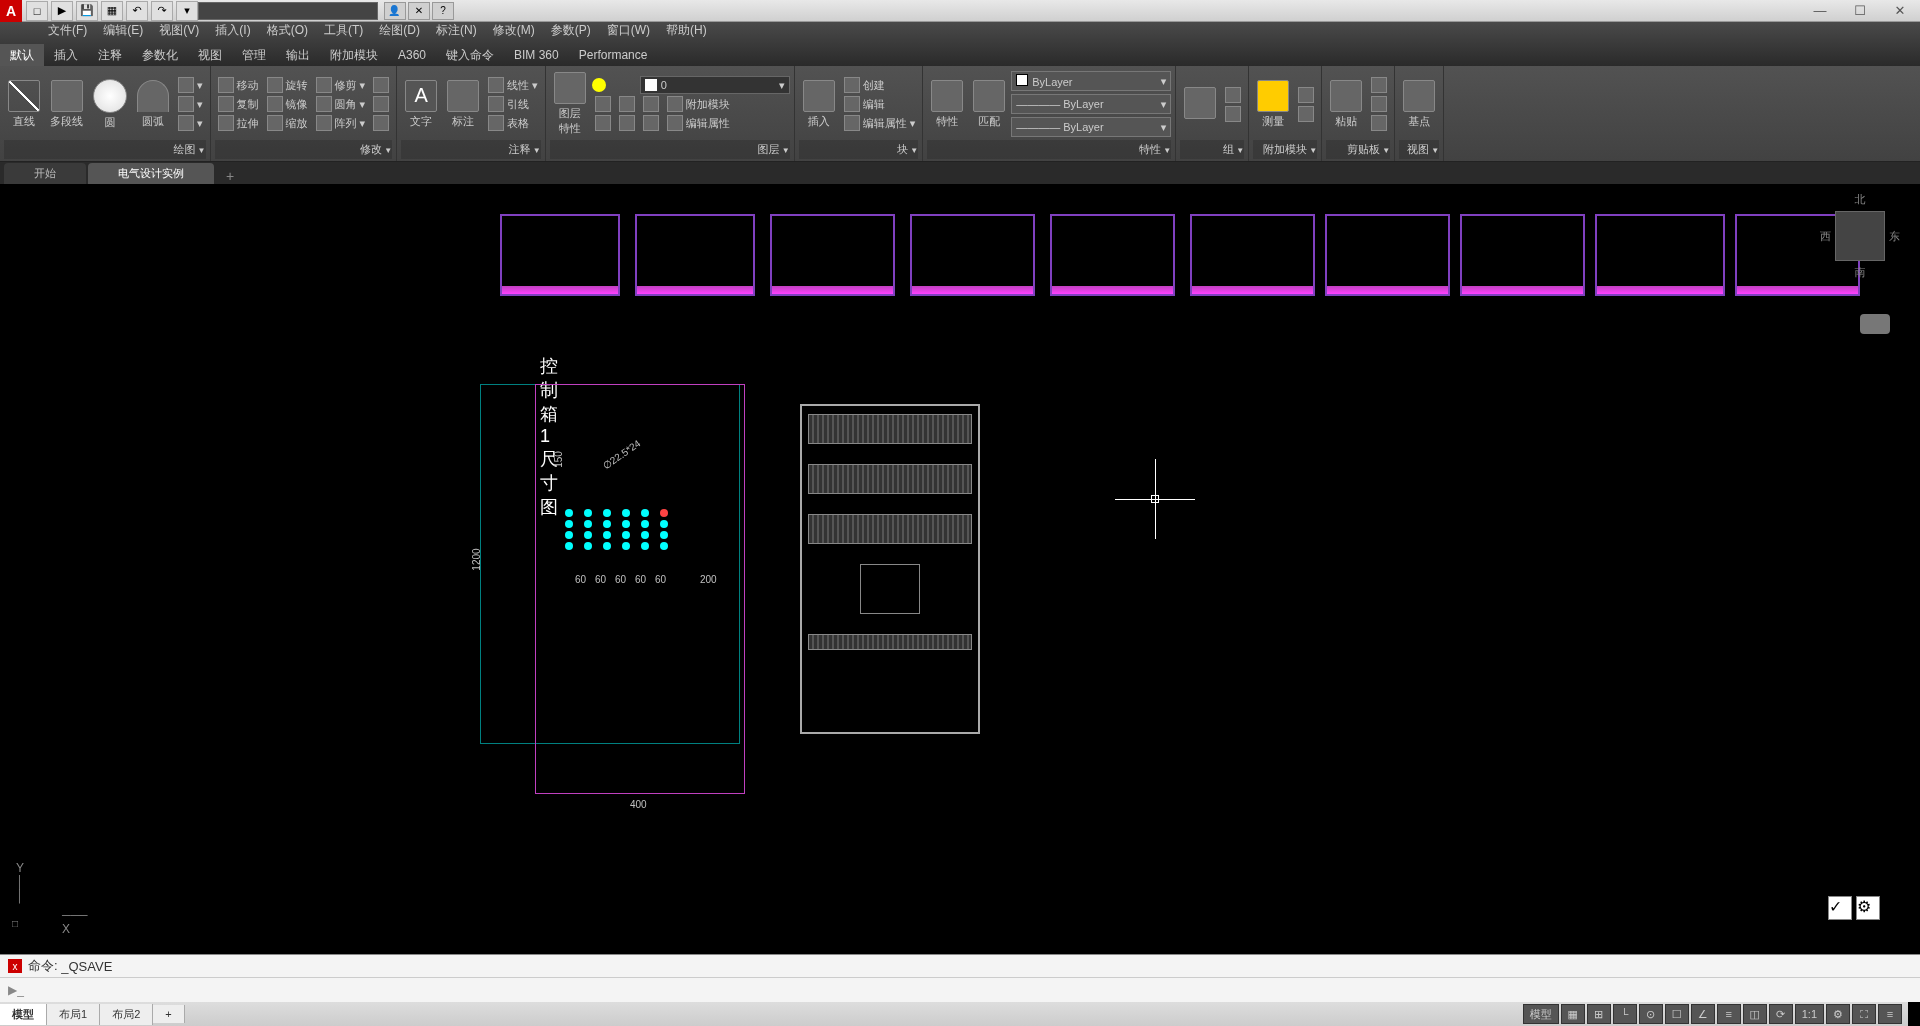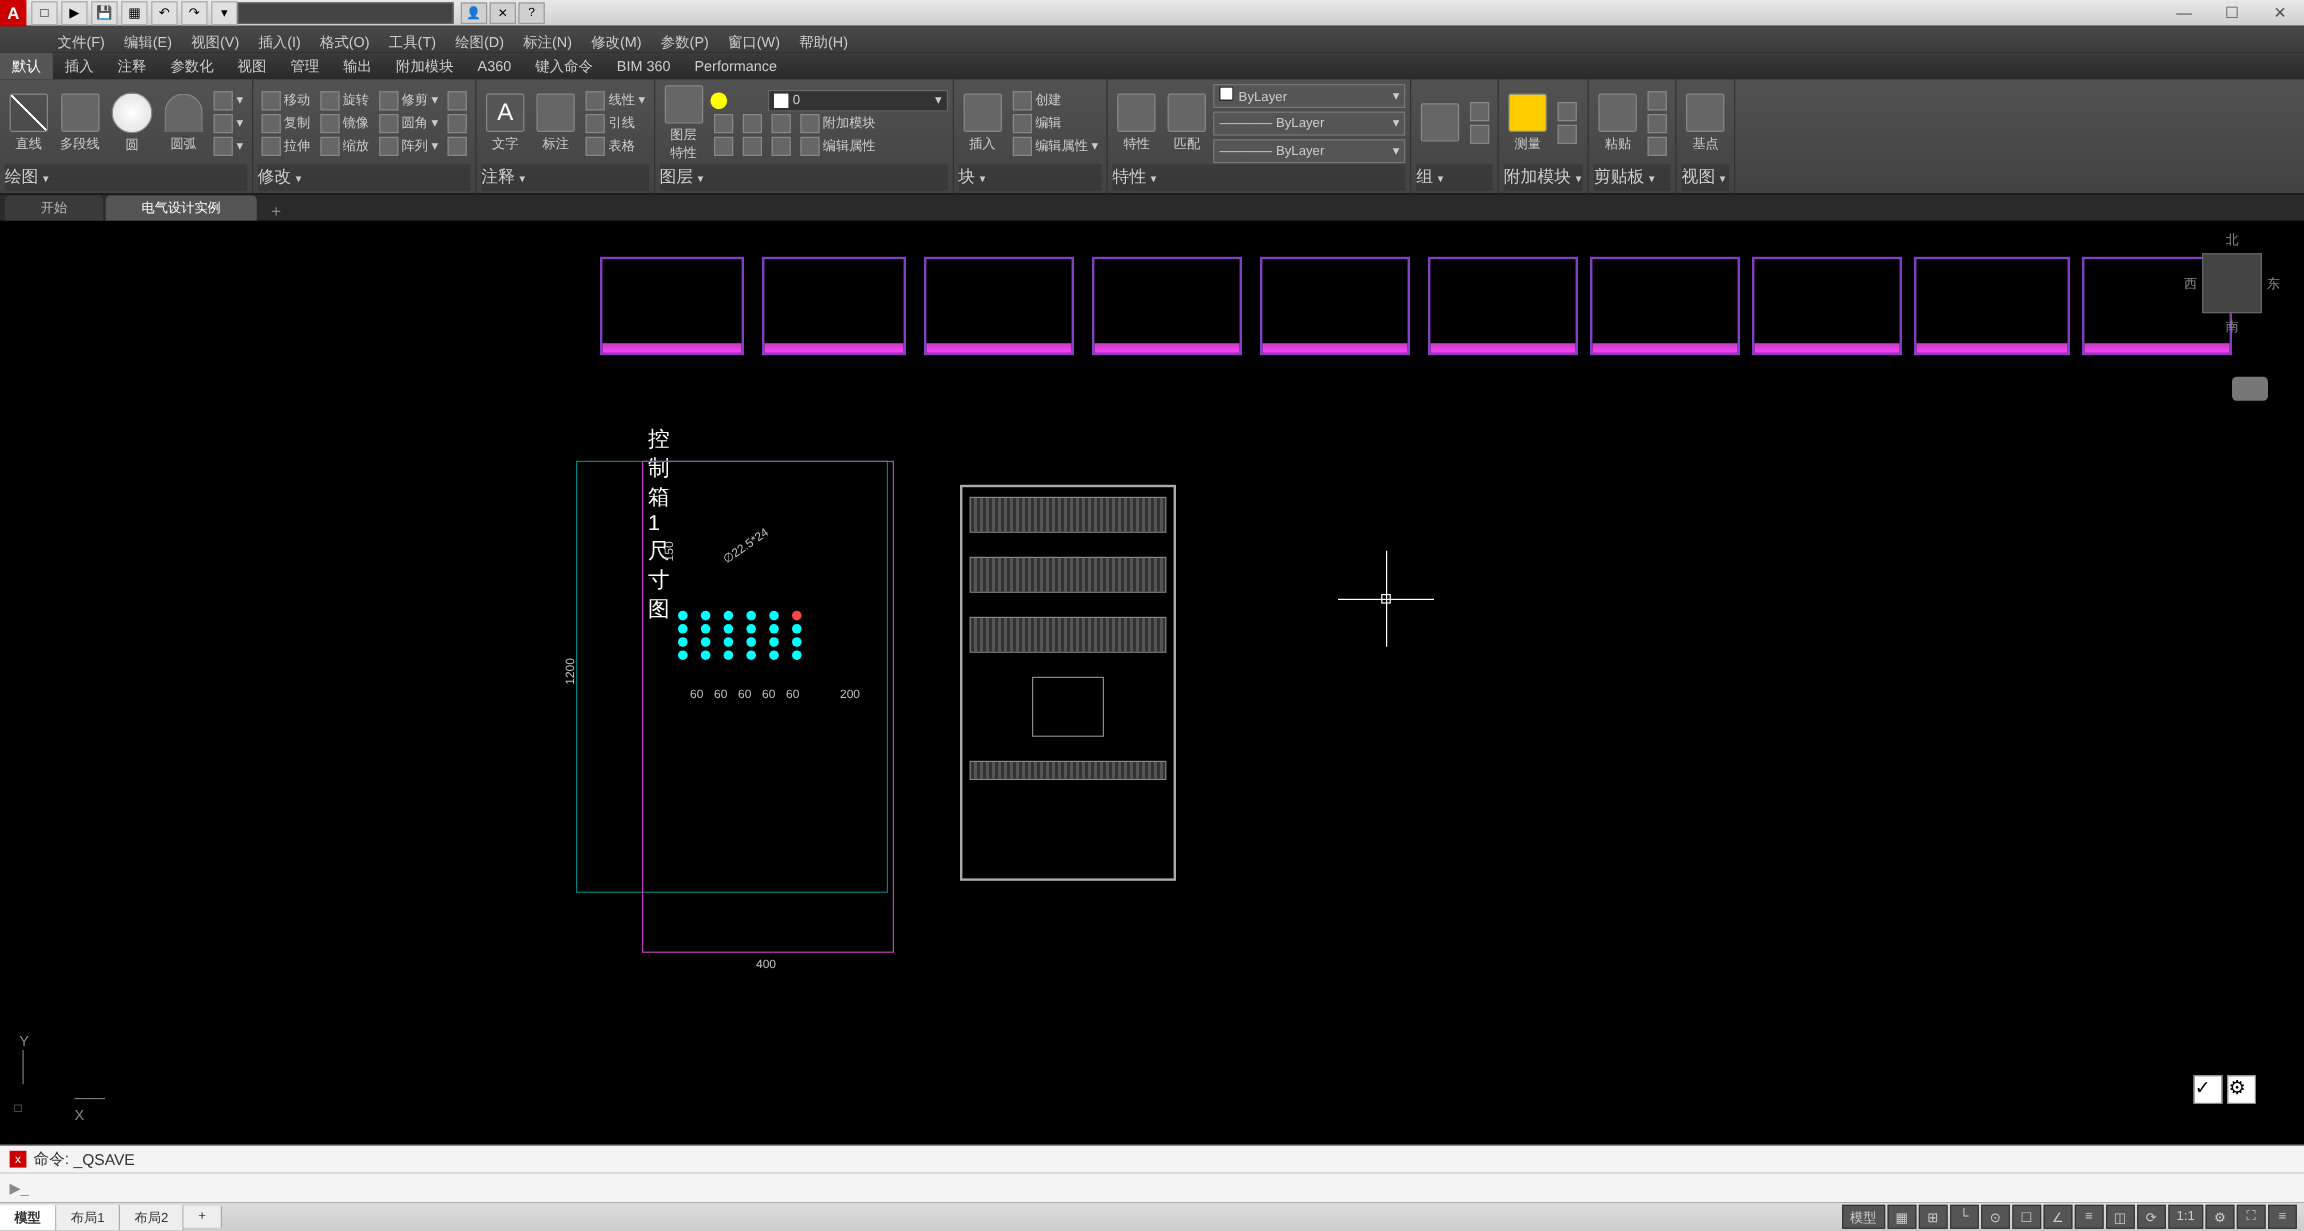--- a/index.html
+++ b/index.html
@@ -11,33 +11,33 @@
 .qat { display: flex; gap: 3px; margin-left: 4px; }
 .qat-btn { width: 22px; height: 20px; background: #e0e0e0; border: 1px solid #aaa; display: flex; align-items: center; justify-content: center; font-size: 11px; cursor: pointer; }
 .title-text { flex: 1; text-align: center; font-size: 13px; color: #333; }
 .search-box { width: 180px; height: 18px; background: #444; border: 1px solid #666; margin-right: 6px; }
 .title-btns { display: flex; gap: 2px; margin-right: 4px; }
 .title-btn { width: 22px; height: 18px; background: #d0d0d0; border: 1px solid #999; font-size: 10px; display: flex; align-items: center; justify-content: center; }
 .window-controls { display: flex; margin-left: auto; }
 .win-btn { width: 40px; height: 22px; display: flex; align-items: center; justify-content: center; color: #555; font-size: 13px; }
 
 
-.menu-bar { height: 22px; background: linear-gradient(#4a4a4a,#3a3a3a); display: flex; align-items: flex-end; padding-left: 40px; }
+.menu-bar { height: 22px; background: linear-gradient(#4a4a4a,#3a3a3a); display: flex; align-items: flex-start; padding-left: 40px; }
 .menu-item { color: #ccc; font-size: 12px; padding: 0 8px; cursor: pointer; }
 
 
 .ribbon-tabs { height: 22px; background: linear-gradient(#3a3a3a,#2a2a2a); display: flex; align-items: center; }
 .ribbon-tab { color: #ccc; font-size: 12px; padding: 0 10px; cursor: pointer; height: 100%; display: flex; align-items: center; }
 .ribbon-tab.active { background: #555; color: #fff; }
 
 
 .ribbon { height: 96px; background: linear-gradient(#525252,#424242); display: flex; border-bottom: 1px solid #222; }
 .panel { border-right: 1px solid #333; display: flex; flex-direction: column; padding: 2px 4px; position: relative; }
 .panel-body { flex: 1; display: flex; align-items: center; gap: 2px; }
-.panel-title { font-size: 14px; color: #ccc; text-align: left; padding: 2px 0; background: rgba(0,0,0,0.15); cursor: pointer; }
+.panel-title { font-size: 11px; color: #ccc; text-align: right; padding: 2px 0; background: rgba(0,0,0,0.15); cursor: pointer; }
 .panel-title::after { content: " ▼"; font-size: 8px; }
 .big-btn { display: flex; flex-direction: column; align-items: center; color: #ccc; font-size: 11px; cursor: pointer; padding: 2px 4px; }
 .big-icon { width: 32px; height: 32px; background: #666; border: 1px solid #888; border-radius: 2px; margin-bottom: 2px; }
 .big-icon.circle { border-radius: 50%; background: radial-gradient(#fff,#ddd); width: 34px; height: 34px; }
 .col-btns { display: flex; flex-direction: column; gap: 1px; }
 .small-btn { display: flex; align-items: center; gap: 3px; color: #ccc; font-size: 11px; cursor: pointer; padding: 1px 3px; white-space: nowrap; }
 .small-btn .ic { width: 16px; height: 16px; background: #666; border: 1px solid #888; flex-shrink: 0; }
 .layer-combo { background: #333; border: 1px solid #666; color: #ccc; font-size: 11px; padding: 1px 4px; width: 150px; height: 18px; display: flex; align-items: center; }
 .prop-combo { background: #555; border: 1px solid #777; color: #ccc; font-size: 11px; padding: 1px 4px; width: 160px; height: 20px; display: flex; align-items: center; justify-content: space-between; margin: 1px 0; }
 
@@ -78,21 +78,21 @@
 
 
 .cmd-area { position: absolute; left: 0; right: 0; bottom: 24px; height: 48px; background: #f4f4f4; border-top: 1px solid #888; }
 .cmd-history { height: 22px; padding: 2px 8px; font-size: 13px; color: #333; display: flex; align-items: center; }
 .cmd-close { width: 14px; height: 14px; background: #c00; color: #fff; font-size: 10px; display: flex; align-items: center; justify-content: center; margin-right: 6px; }
 .cmd-input-row { height: 24px; display: flex; align-items: center; padding: 0 8px; border-top: 1px solid #ccc; }
 .cmd-arrow { color: #888; margin-right: 6px; font-size: 12px; }
 .cmd-input { flex: 1; border: none; background: transparent; font-size: 13px; color: #888; font-style: italic; outline: none; }
 
 
-.status-bar { position: absolute; left: 0; right: 0; bottom: 0; height: 24px; background: linear-gradient(#ddd,#ccc); display: flex; align-items: center; font-size: 11px; color: #333; }
+.status-bar { position: absolute; left: 0; right: 12px; bottom: 0; height: 24px; background: linear-gradient(#ddd,#ccc); display: flex; align-items: center; font-size: 11px; color: #333; }
 .layout-tab { padding: 3px 12px; background: #eee; border-right: 1px solid #aaa; cursor: pointer; }
 .layout-tab.active { background: #fff; font-weight: bold; }
 .status-right { margin-left: auto; display: flex; align-items: center; gap: 2px; padding-right: 6px; }
 .status-btn { width: 24px; height: 20px; background: #555; color: #ccc; display: flex; align-items: center; justify-content: center; font-size: 11px; border: 1px solid #333; }
 
 .cursor-cross { position: absolute; pointer-events: none; }
 .cursor-cross::before { content: ""; position: absolute; width: 80px; height: 1px; background: #fff; left: -40px; }
 .cursor-cross::after { content: ""; position: absolute; width: 1px; height: 80px; background: #fff; top: -40px; }
 .fl-icons { position: absolute; right: 40px; bottom: 20px; display: flex; gap: 4px; }
 .fl-icon { width: 24px; height: 24px; background: #fff; border: 1px solid #888; }

